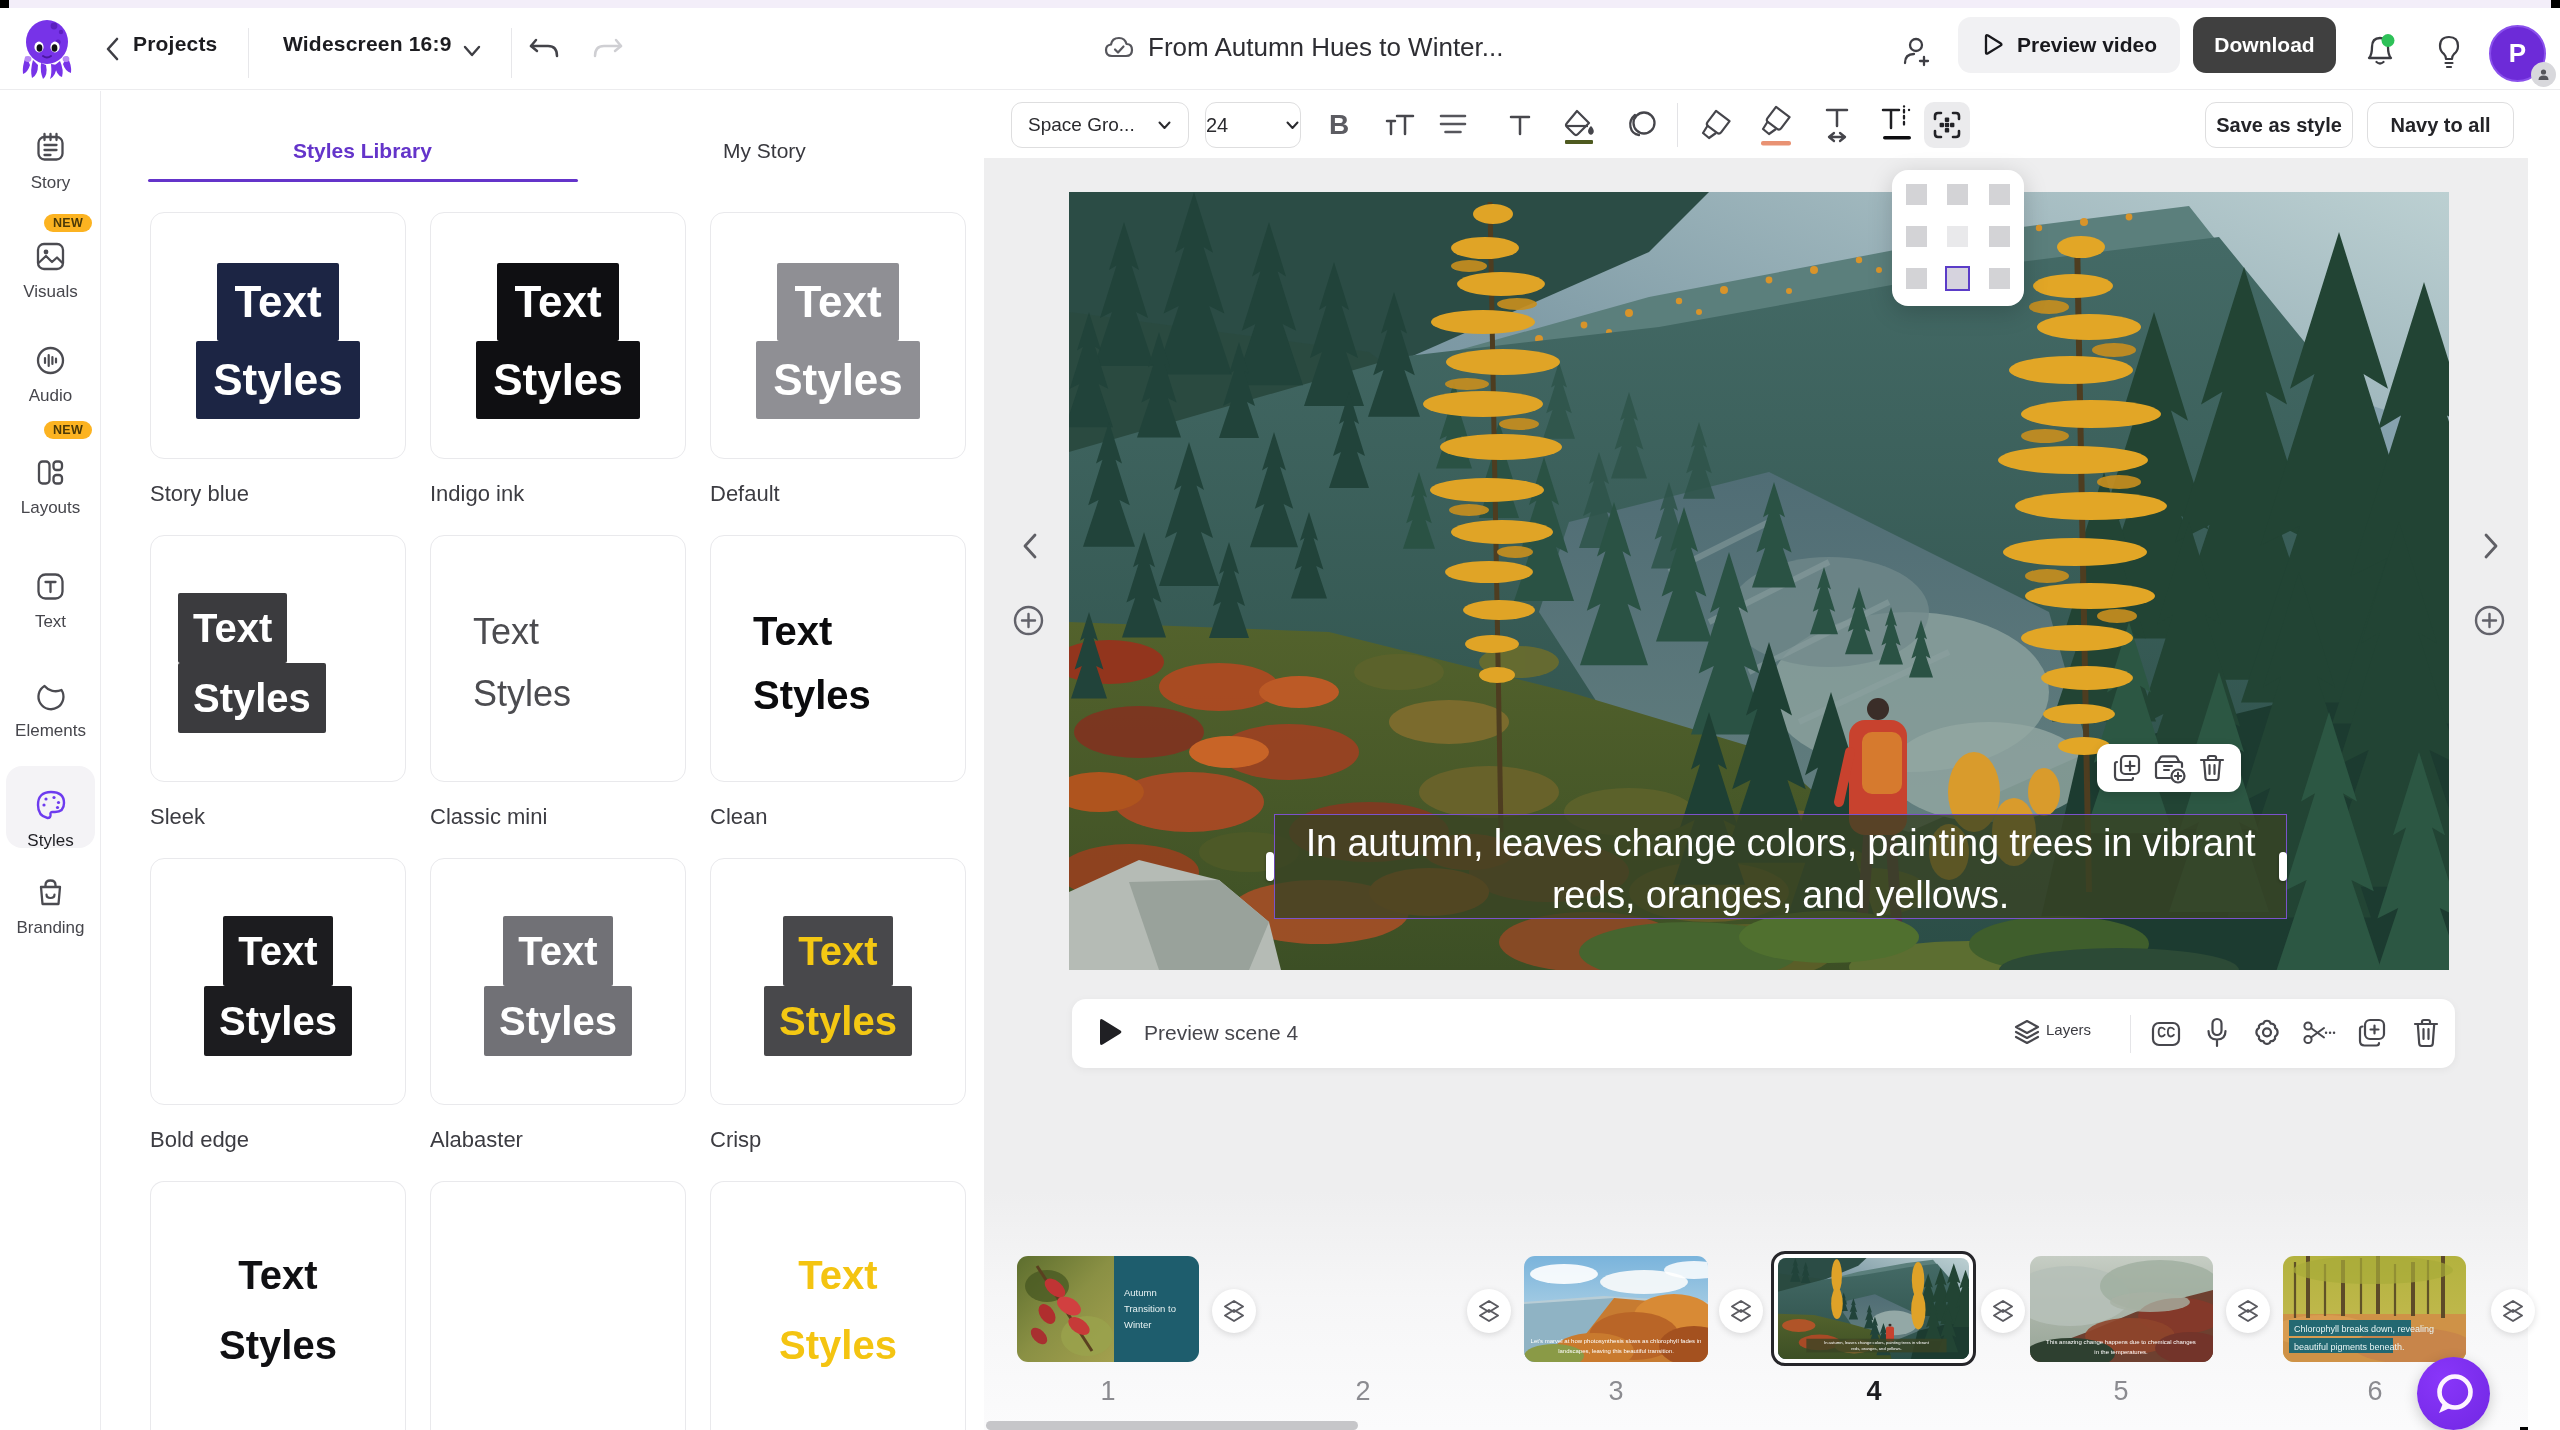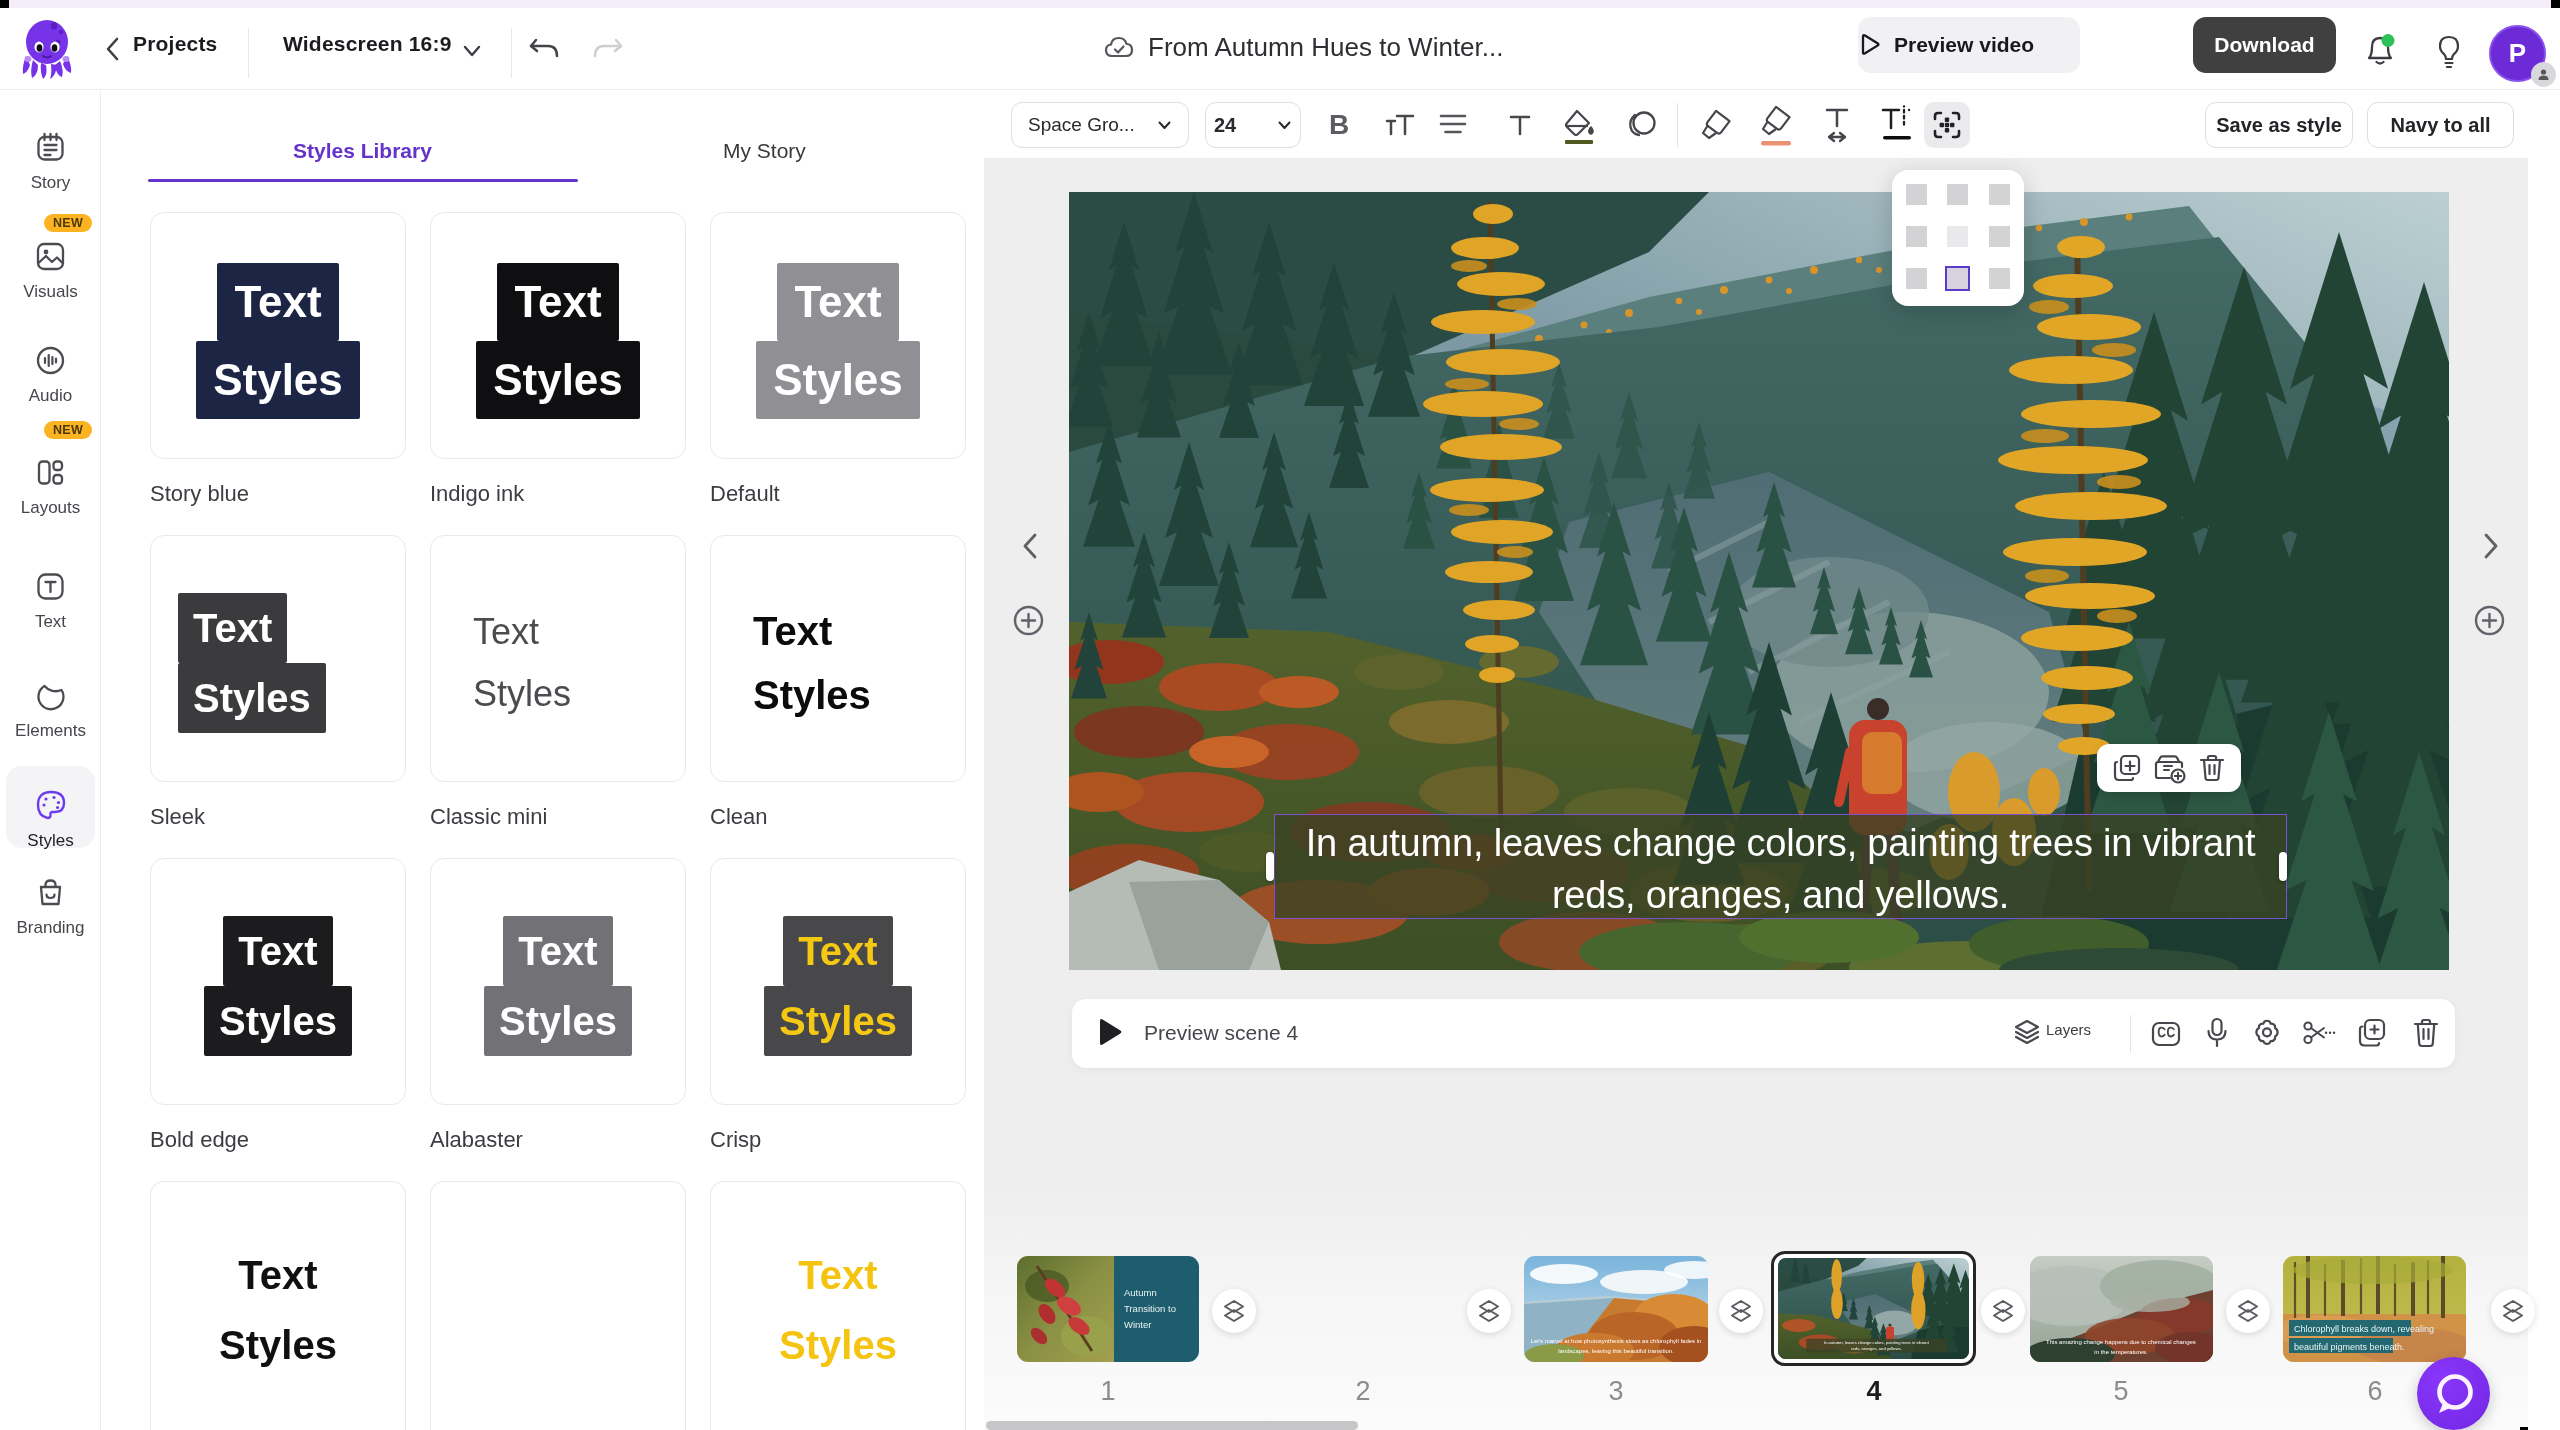--- a/index.html
+++ b/index.html
@@ -152,21 +152,21 @@
       <path d="M9 21 Q3 21 3 15 Q3 10 8 9.5 Q9 3 16 3 Q22 3 23.5 9 Q29 9 29 15 Q29 21 23 21 Z" stroke="#56565c" stroke-width="2.2" fill="none" stroke-linejoin="round"></path>
       <path d="M12 14.5 L15 17.5 L20.5 11.5" stroke="#56565c" stroke-width="2.2" fill="none" stroke-linecap="round" stroke-linejoin="round"></path>
     </svg>
     <div class="abs" style="left:1148px;top:24px;font-size:26px;color:#2e2e33;font-weight:500">From Autumn Hues to Winter...</div>
 
     <svg class="abs" style="left:1901px;top:28px" width="34" height="32" viewBox="0 0 34 32">
       <circle cx="15" cy="9" r="6" stroke="#3e3e44" stroke-width="2.3" fill="none"></circle>
       <path d="M4 27 Q4 18 13 18" stroke="#3e3e44" stroke-width="2.3" fill="none" stroke-linecap="round"></path>
       <path d="M23 21 v8 M19 25 h8" stroke="#3e3e44" stroke-width="2.3" stroke-linecap="round"></path>
     </svg>
-    <div class="abs" style="left:1858px;top:9px;width:222px;height:56px;background:#f1f1f3;border-radius:13px;display:flex;align-items:center;gap:12px">
+    <div class="abs" style="left:1958px;top:9px;width:222px;height:56px;background:#f1f1f3;border-radius:13px;display:flex;align-items:center;justify-content:center;gap:12px">
       <svg width="24" height="26" viewBox="0 0 24 26">
           <path d="M5 4.5 Q5 2.5 7 3.5 L19.5 11.2 Q21.4 12.4 19.5 13.6 L7 21.3 Q5 22.4 5 20.4 Z" stroke="#19191d" stroke-width="2.3" fill="none" stroke-linejoin="round"></path>
         </svg>
       <span style="font-size:21px;font-weight:700;color:#19191d">Preview video</span>
     </div>
     <div class="abs" style="left:2193px;top:9px;width:143px;height:56px;background:#404040;border-radius:13px;display:flex;align-items:center;justify-content:center">
       <span style="font-size:21px;font-weight:700;color:#fff">Download</span>
     </div>
     <svg class="abs" style="left:2361px;top:25px" width="38" height="38" viewBox="0 0 38 38">
       <path d="M19 5 Q27 5 27 14 Q27 22 30 25 H8 Q11 22 11 14 Q11 5 19 5 Z" stroke="#3b3b41" stroke-width="2.3" fill="none" stroke-linejoin="round"></path>
@@ -336,21 +336,21 @@
   <div id="work" class="abs">
     <div id="toolband"></div>
     <div class="abs" style="left:0;top:1100px;width:1544px;height:239px;background:linear-gradient(#eeeeef, #f6f6f7 45%, #fbfbfc)"></div>
 
     <div class="tbtn" style="left:27px;width:178px;justify-content:space-between;padding:0 16px;font-weight:500;color:#2a2a2e">
       <span style="font-size:19px">Space Gro...</span>
       <svg width="15" height="11" viewBox="0 0 15 11">
           <path d="M2.5 2.5 L7.5 8 L12.5 2.5" stroke="#2a2a2e" stroke-width="2" fill="none" stroke-linecap="round" stroke-linejoin="round"></path>
         </svg>
     </div>
-    <div class="tbtn" style="left:221px;width:96px;justify-content:space-between;padding:0 8px;font-weight:700;color:#2a2a2e">
+    <div class="tbtn" style="left:221px;width:96px;justify-content:space-between;padding:0 0;font-weight:400;color:#2a2a2e">
       <span style="font-size:20px">24</span>
       <svg width="15" height="11" viewBox="0 0 15 11">
           <path d="M2.5 2.5 L7.5 8 L12.5 2.5" stroke="#2a2a2e" stroke-width="2" fill="none" stroke-linecap="round" stroke-linejoin="round"></path>
         </svg>
     </div>
     <div class="ticon" style="left:332px">
         <span style="font-size:28px;font-weight:700;color:#5c5c62">B</span>
       </div>
     <div class="ticon" style="left:393px">
       <svg width="30" height="24" viewBox="0 0 30 24">

